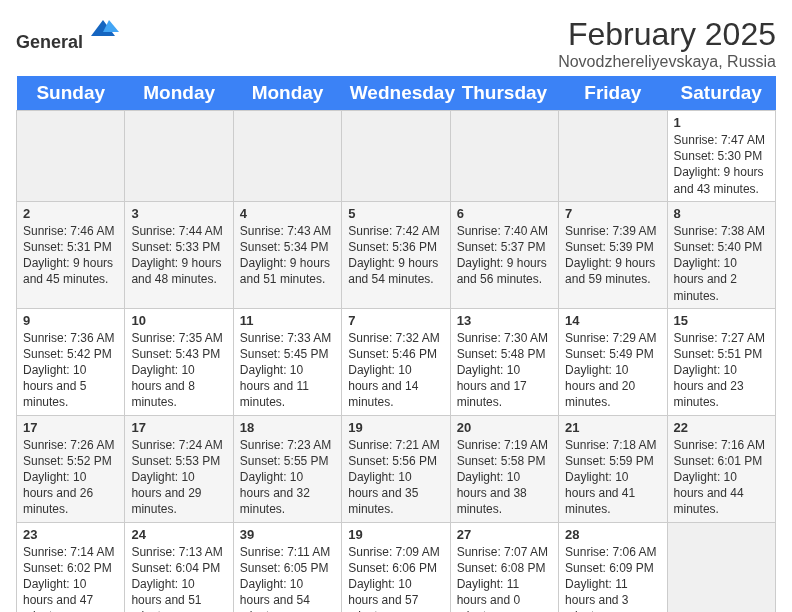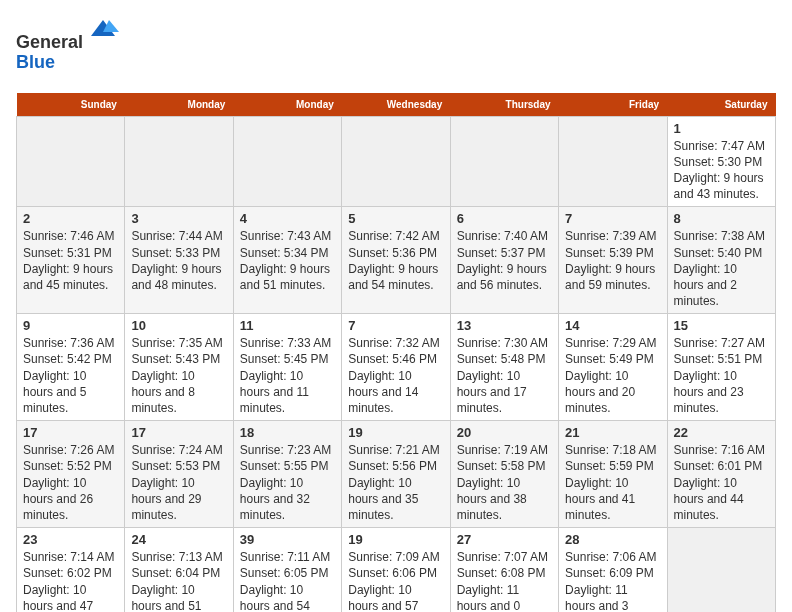--- a/index.html
+++ b/index.html
@@ -7,21 +7,21 @@
       font-family: Arial, sans-serif;
       background: #fff;
       width: 792px;
       min-height: 612px;
       padding: 16px;
     }
     .header {
       display: flex;
       justify-content: space-between;
       align-items: flex-start;
-      margin-bottom: 20px;
+      margin-bottom: 5px;
     }
     .logo {
       display: flex;
       align-items: center;
     }
     .logo-text {
       font-size: 18px;
       font-weight: bold;
       line-height: 1.1;
     }
@@ -43,25 +43,25 @@
     .calendar-subtitle {
       font-size: 16px;
       color: #555;
     }
     table {
       width: 100%;
       border-collapse: collapse;
       table-layout: fixed;
     }
     thead tr th {
-      background-color: #c2410c;
+      background-color: #3b82f6;
       color: #fff;
-      text-align: right;
+      text-align: center;
       padding: 6px 8px;
-      font-size: 10px;
+      font-size: 19px;
       font-weight: bold;
     }
     tbody tr td {
       border: 1px solid #ccc;
       vertical-align: top;
       padding: 4px 6px;
       height: 90px;
       font-size: 11px;
       color: #333;
       width: calc(100% / 7);
@@ -91,24 +91,25 @@
 
 <div class="header">
   <div class="logo">
     <div>
       <div class="logo-text">
         <span class="logo-general">General</span><svg class="logo-icon" viewBox="0 0 32 32" xmlns="http://www.w3.org/2000/svg">
           <polygon points="16,4 28,20 4,20" fill="#1565c0"></polygon>
           <polygon points="22,4 32,16 16,16" fill="#42a5f5"></polygon>
         </svg>
       </div>
-      <div class="logo-text">
-        <span class="logo-blue">Blue</span>
-      </div>
     </div>
+  </div>
+  <div class="title-block">
+    <div class="calendar-title">February 2025</div>
+    <div class="calendar-subtitle">Novodzhereliyevskaya, Russia</div>
   </div>
 </div>
 
 <table>
   <thead>
     <tr>
     <th>Sunday</th>
         <th>Monday</th>
         <th>Monday</th>
         <th>Wednesday</th>

